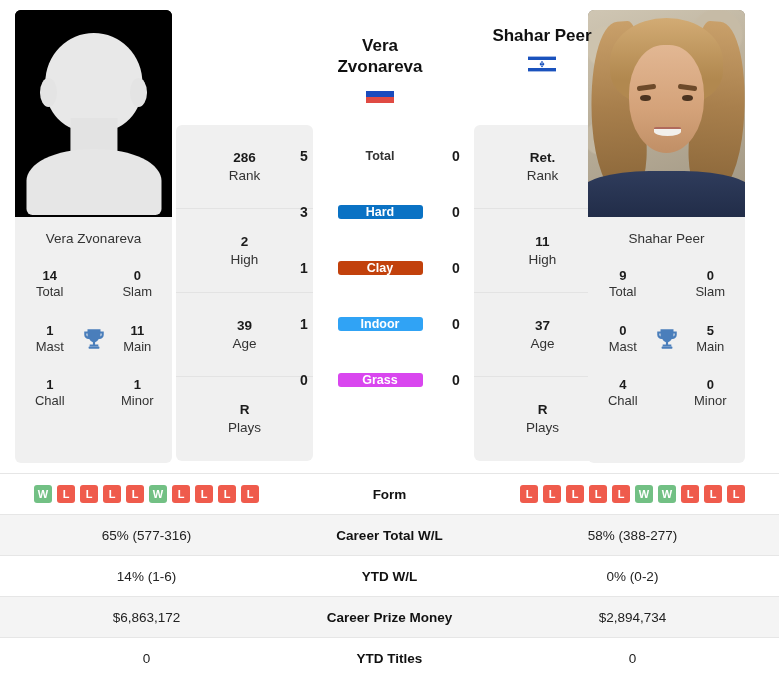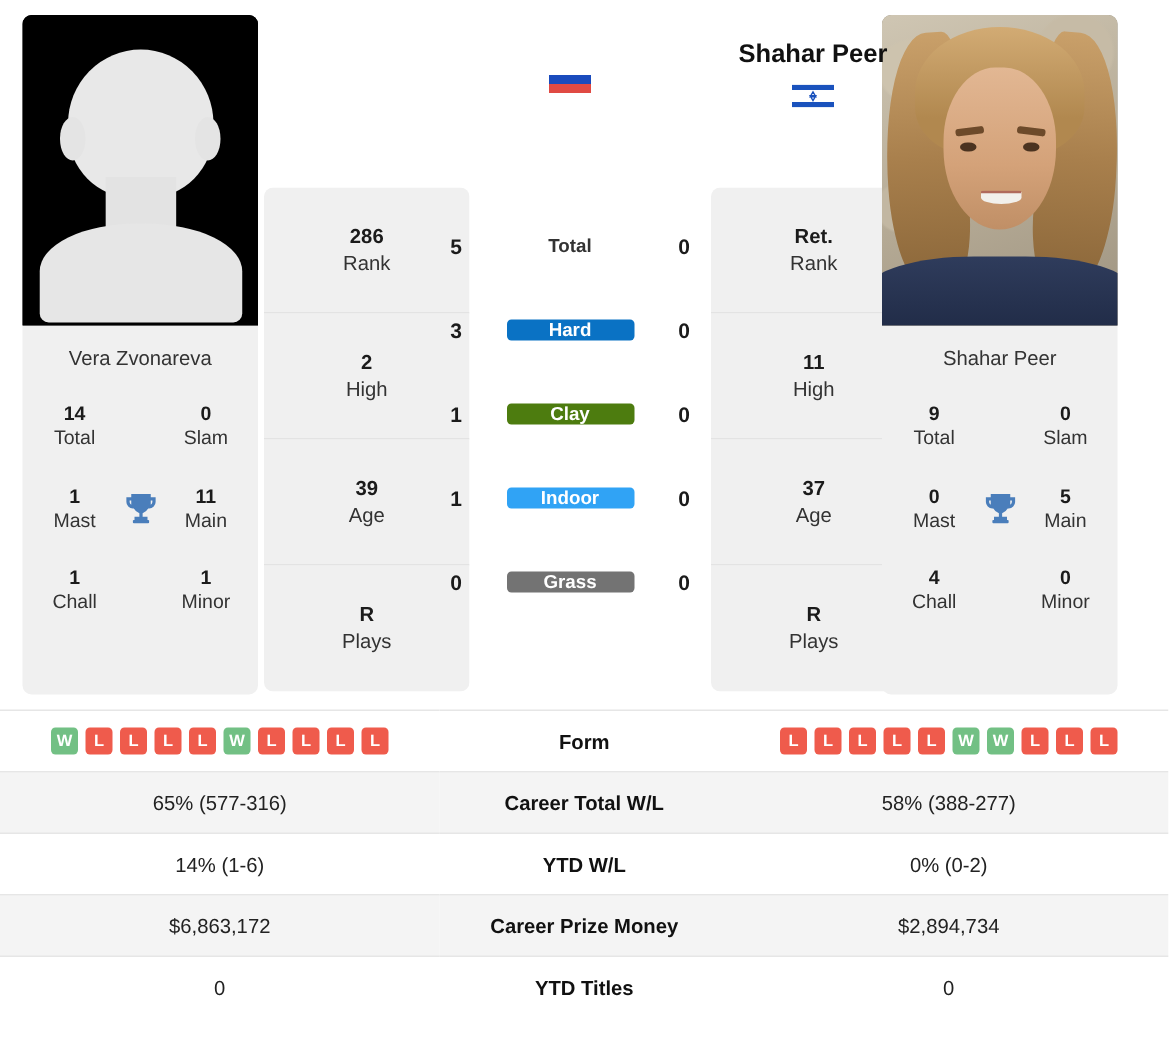--- a/index.html
+++ b/index.html
@@ -317,20 +317,24 @@
         </div>
         <div class="stat-box">
           <div class="v">R</div>
           <div class="l">Plays</div>
         </div>
       </div>
     </div>
 
     <div class="col-mid mid">
       <div class="name-block">
+        <div class="mid-name">
+          <span>Vera</span><br>
+          <span>Zvonareva</span>
+        </div>
         <svg class="flag" width="28" height="18" viewBox="0 0 28 18">
           <rect width="28" height="6" y="0" fill="#ffffff"></rect>
           <rect width="28" height="6" y="6" fill="#1a4bbd"></rect>
           <rect width="28" height="6" y="12" fill="#e04a43"></rect>
         </svg>
       </div>
 
       <div class="h2h-row">
         <div class="h2h-num">5</div>
         <div class="h2h-label-total">Total</div>
@@ -338,33 +342,33 @@
       </div>
 
       <div class="h2h-row">
         <div class="h2h-num">3</div>
         <div class="h2h-bar" style="background:#0A72C4">Hard</div>
         <div class="h2h-num">0</div>
       </div>
 
       <div class="h2h-row">
         <div class="h2h-num">1</div>
-        <div class="h2h-bar" style="background:#4d7c0f">Clay</div>
+        <div class="h2h-bar" style="background:#c2410c">Clay</div>
         <div class="h2h-num">0</div>
       </div>
 
       <div class="h2h-row">
         <div class="h2h-num">1</div>
         <div class="h2h-bar" style="background:#30A3F5">Indoor</div>
         <div class="h2h-num">0</div>
       </div>
 
       <div class="h2h-row">
         <div class="h2h-num">0</div>
-        <div class="h2h-bar" style="background:#737373">Grass</div>
+        <div class="h2h-bar" style="background:#d946ef">Grass</div>
         <div class="h2h-num">0</div>
       </div>
     </div>
 
     <div class="col-stat">
       <div class="stat-stack">
         <div class="stat-box">
           <div class="v">Ret.</div>
           <div class="l">Rank</div>
         </div>

